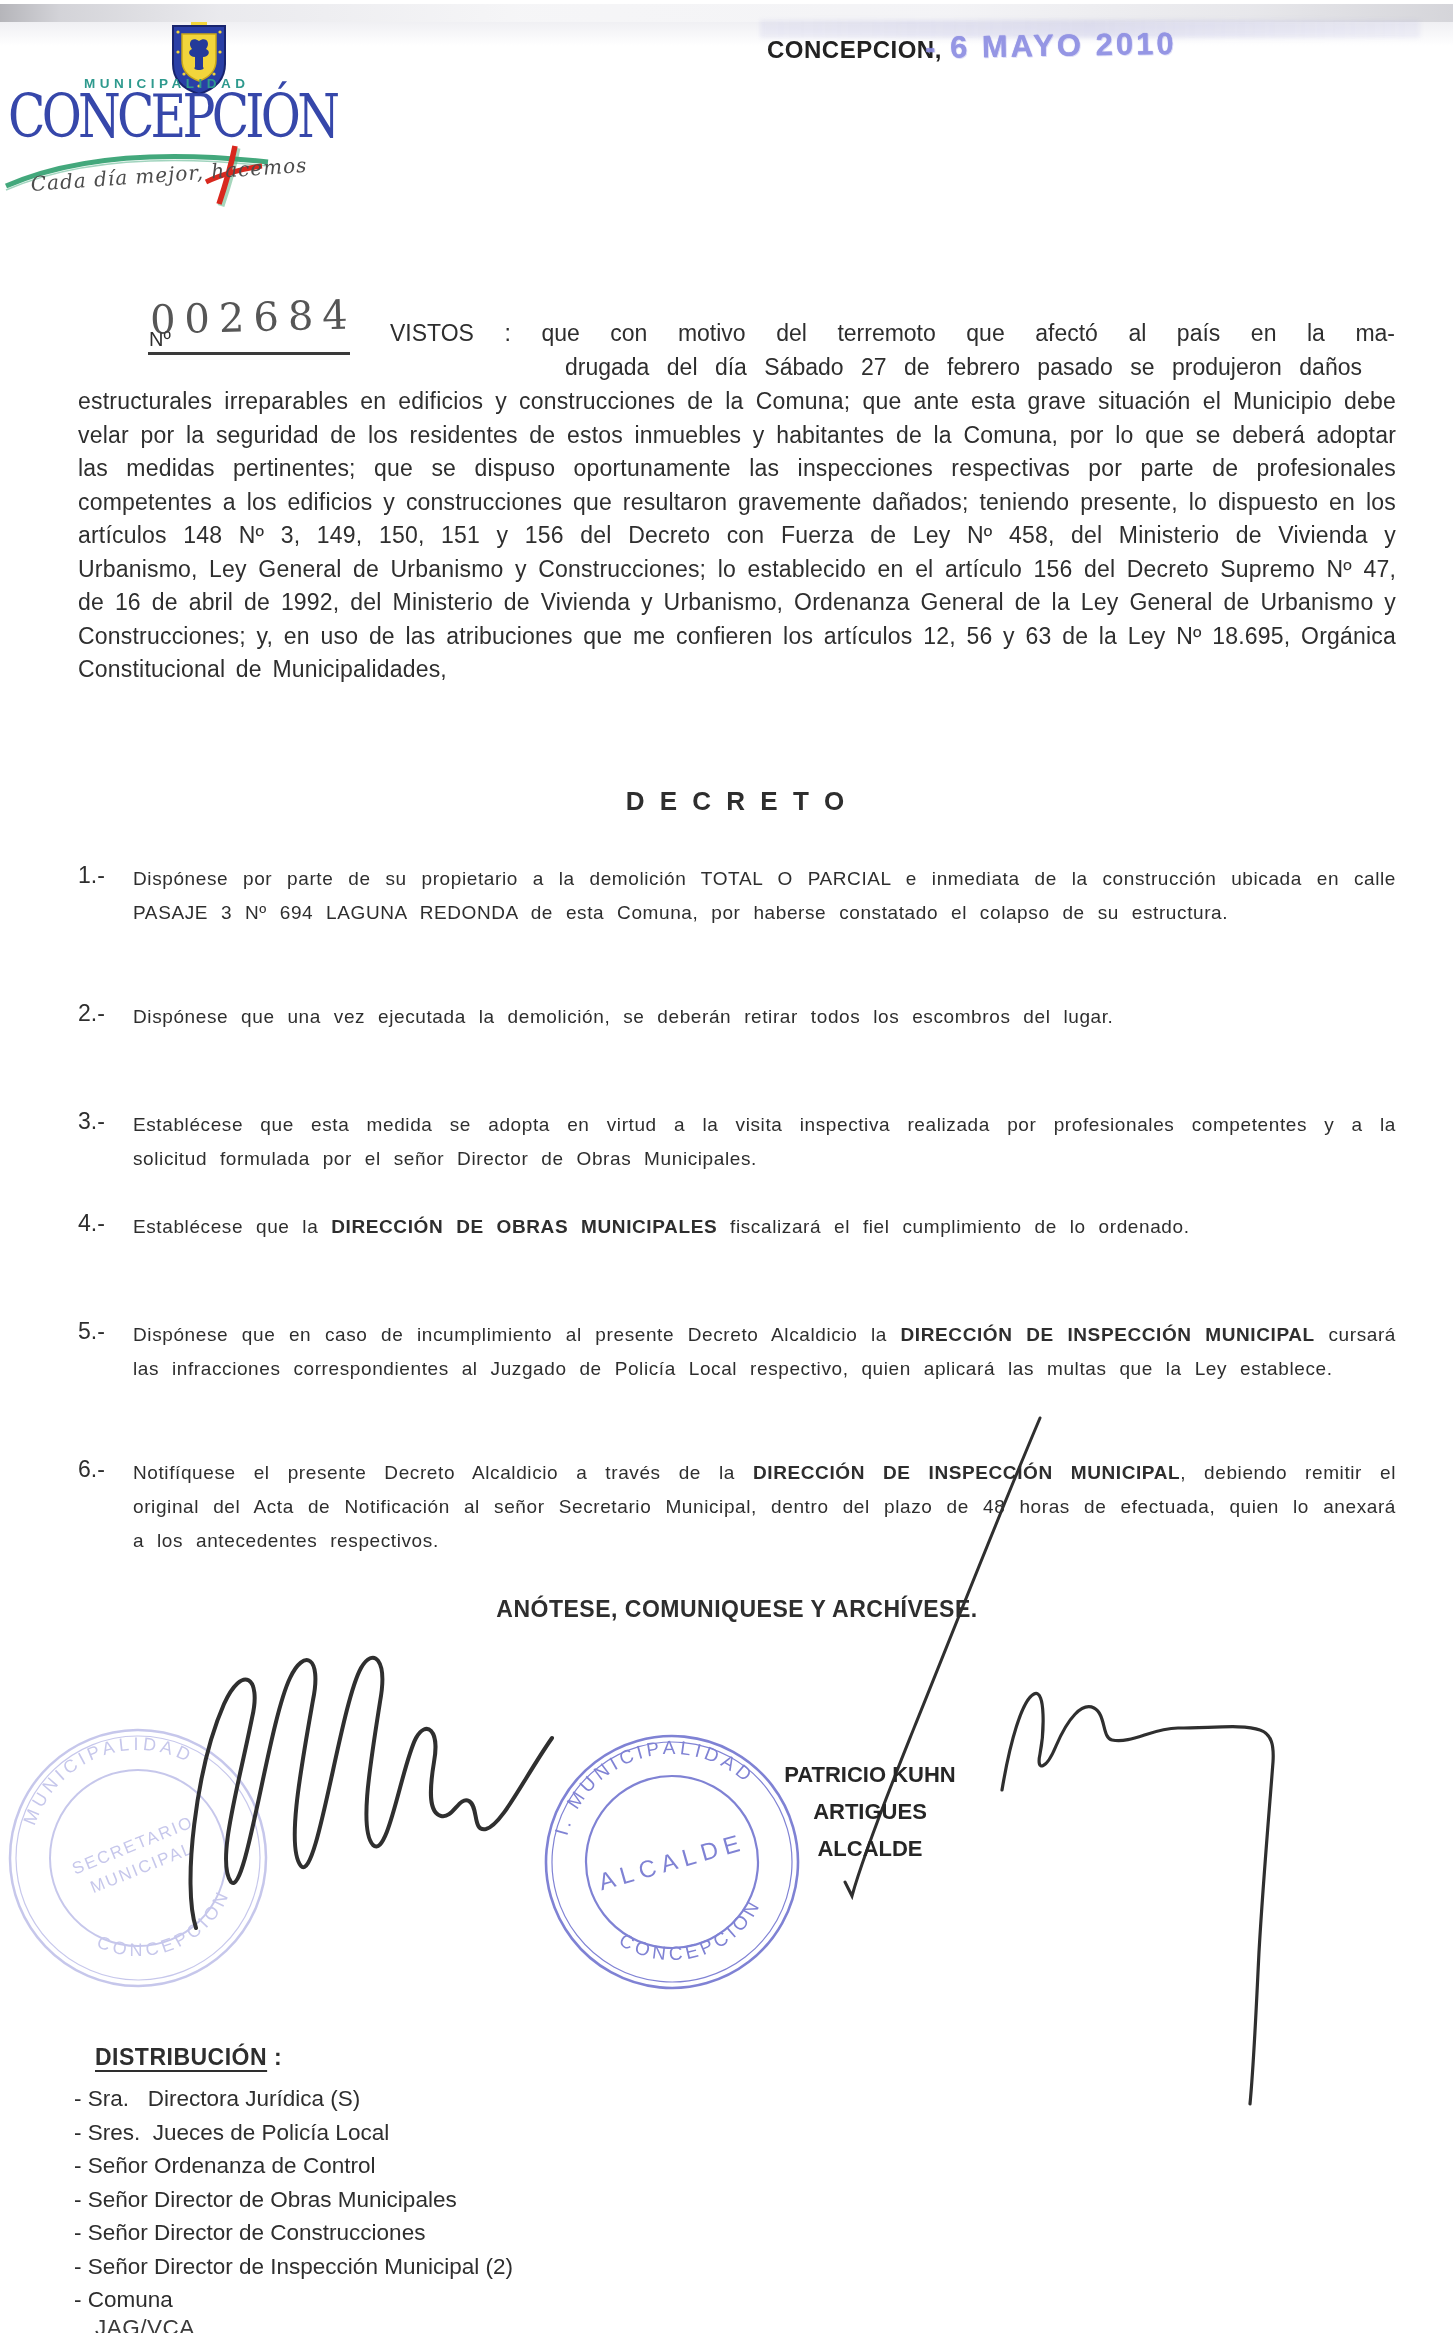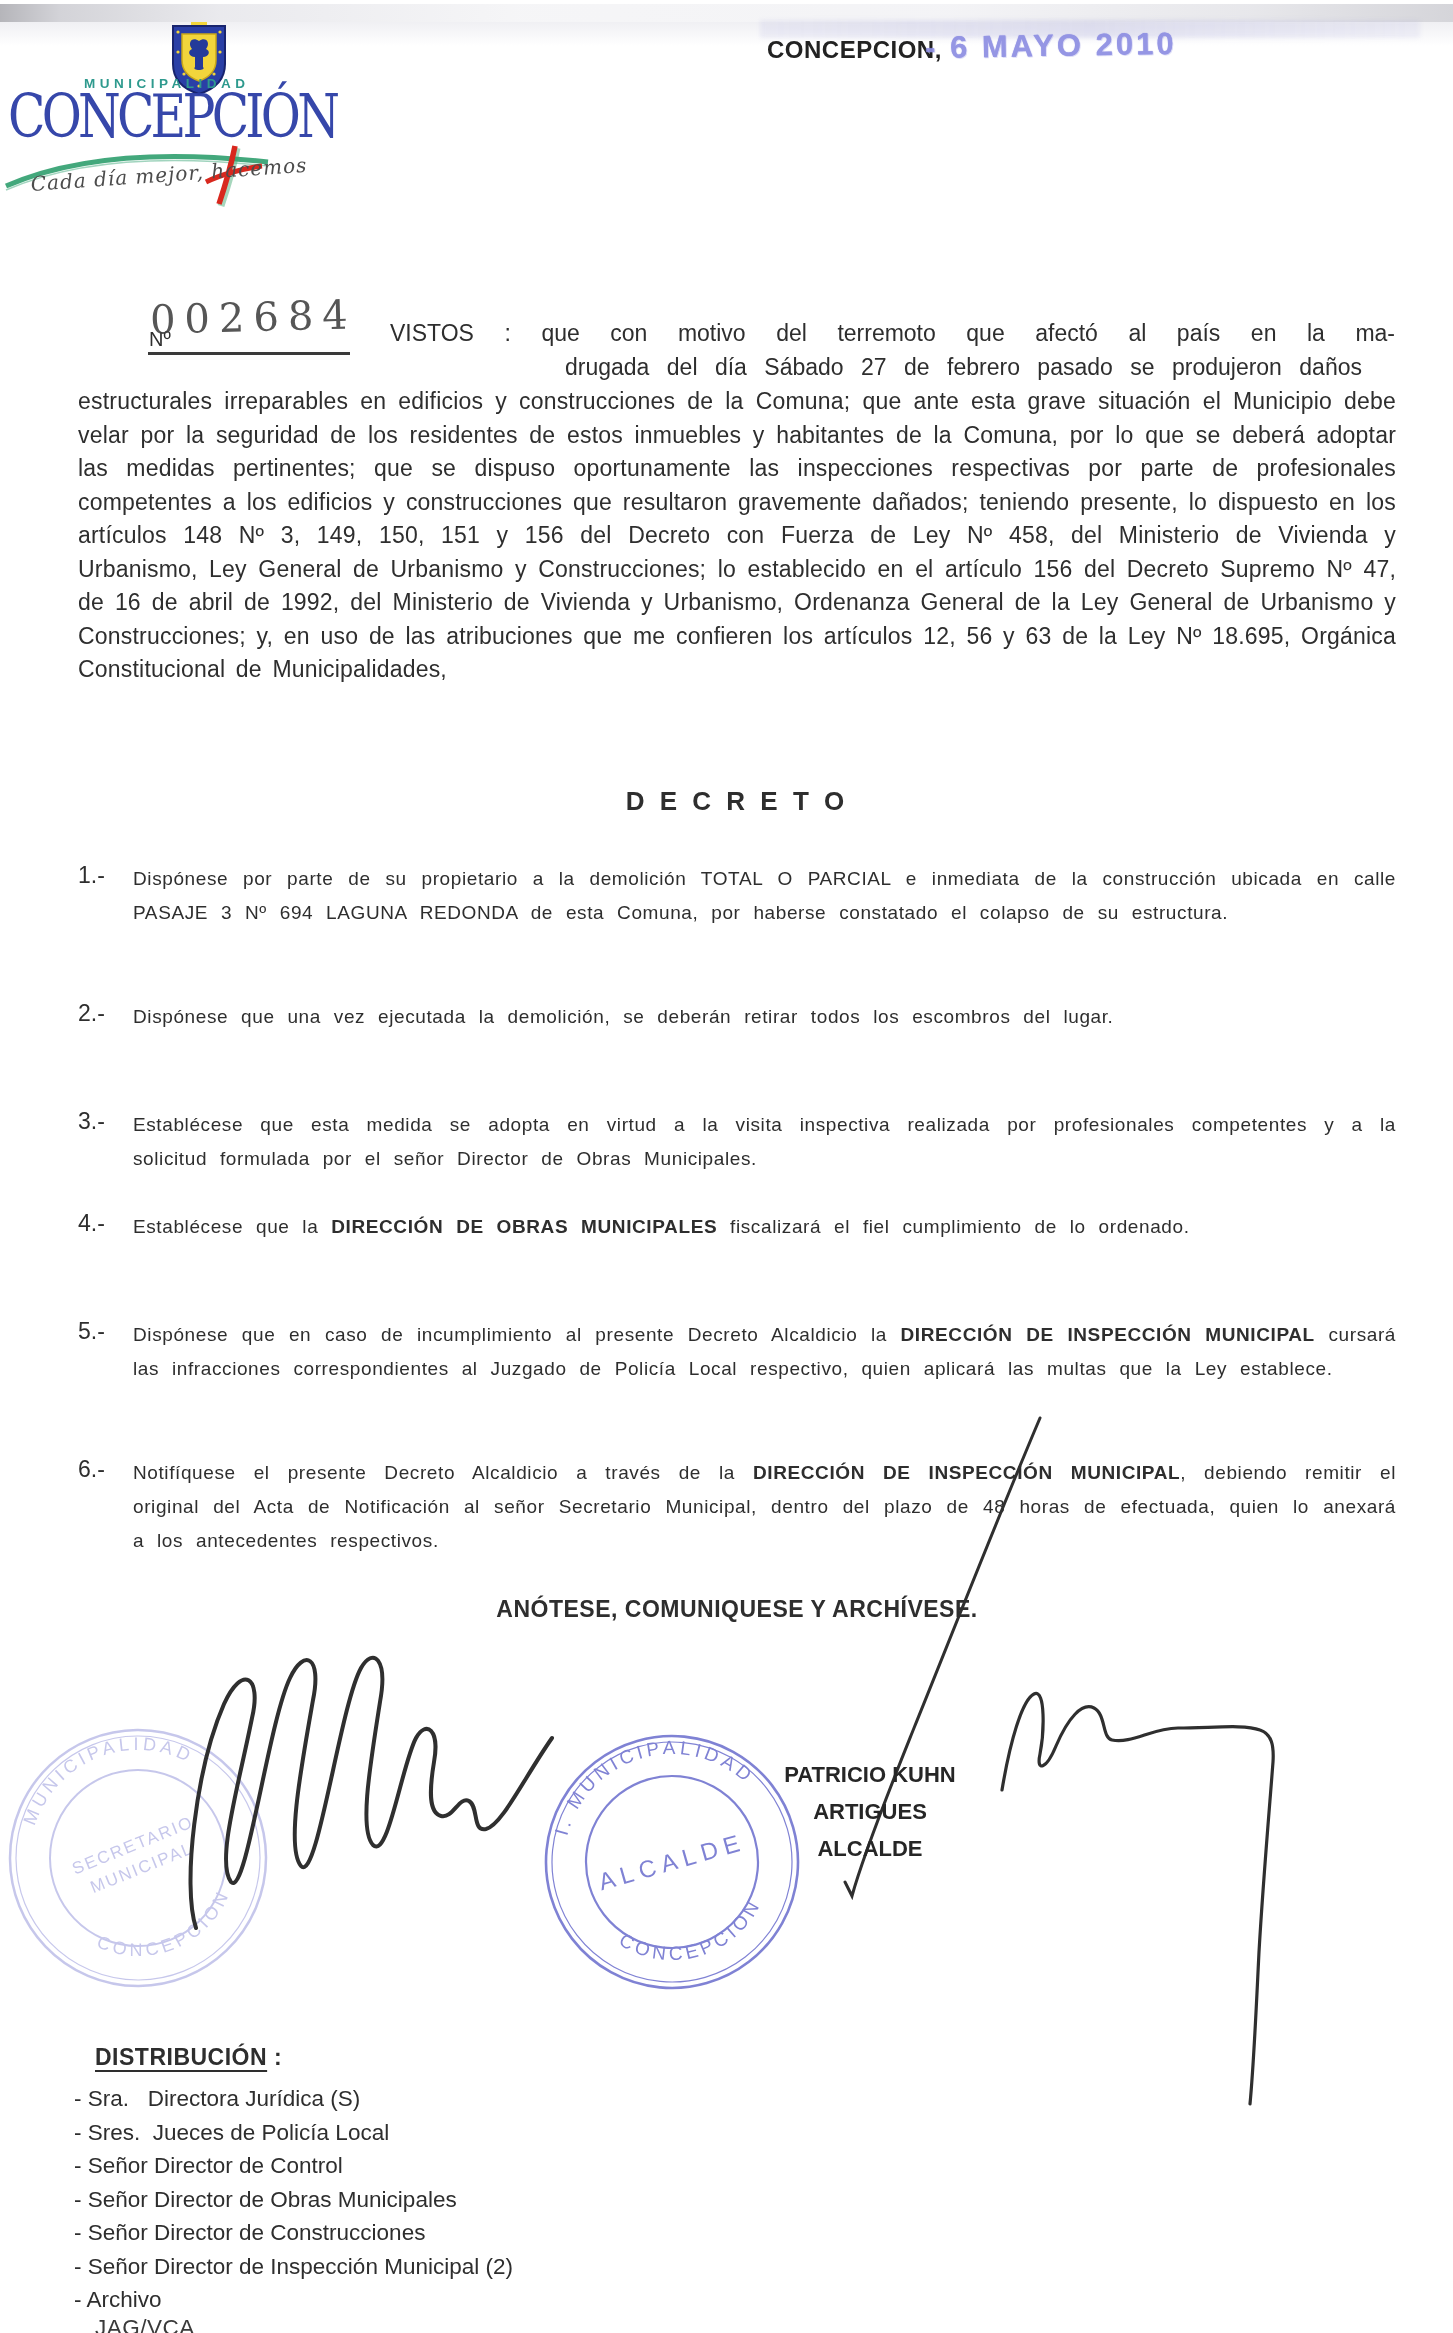--- a/index.html
+++ b/index.html
@@ -275,17 +275,17 @@
          C 1256 2012, 1254 2062, 1250 2104" fill="none" stroke="#2f2f2f" stroke-width="3.2" stroke-linecap="round"></path>
   </svg>
 
   <div class="abs alcalde-block">
     <div>PATRICIO KUHN ARTIGUES</div>
     <div>ALCALDE</div>
   </div>
 
   <div class="abs dist-heading"><span class="u">DISTRIBUCIÓN</span><span> :</span></div>
 
-  <div class="abs dist-list"><div>- Sra.   Directora Jurídica (S)</div><div>- Sres.  Jueces de Policía Local</div><div>- Señor Director de Control</div><div>- Señor Director de Obras Municipales</div><div>- Señor Director de Construcciones</div><div>- Señor Director de Inspección Municipal (2)</div><div>- Archivo</div></div>
+  <div class="abs dist-list"><div>- Sra.   Directora Jurídica (S)</div><div>- Sres.  Jueces de Policía Local</div><div>- Señor Ordenanza de Control</div><div>- Señor Director de Obras Municipales</div><div>- Señor Director de Construcciones</div><div>- Señor Director de Inspección Municipal (2)</div><div>- Comuna</div></div>
 
   <div class="abs dist-initials">JAG/VCA</div>
 
 </div>
 
 </body></html>

